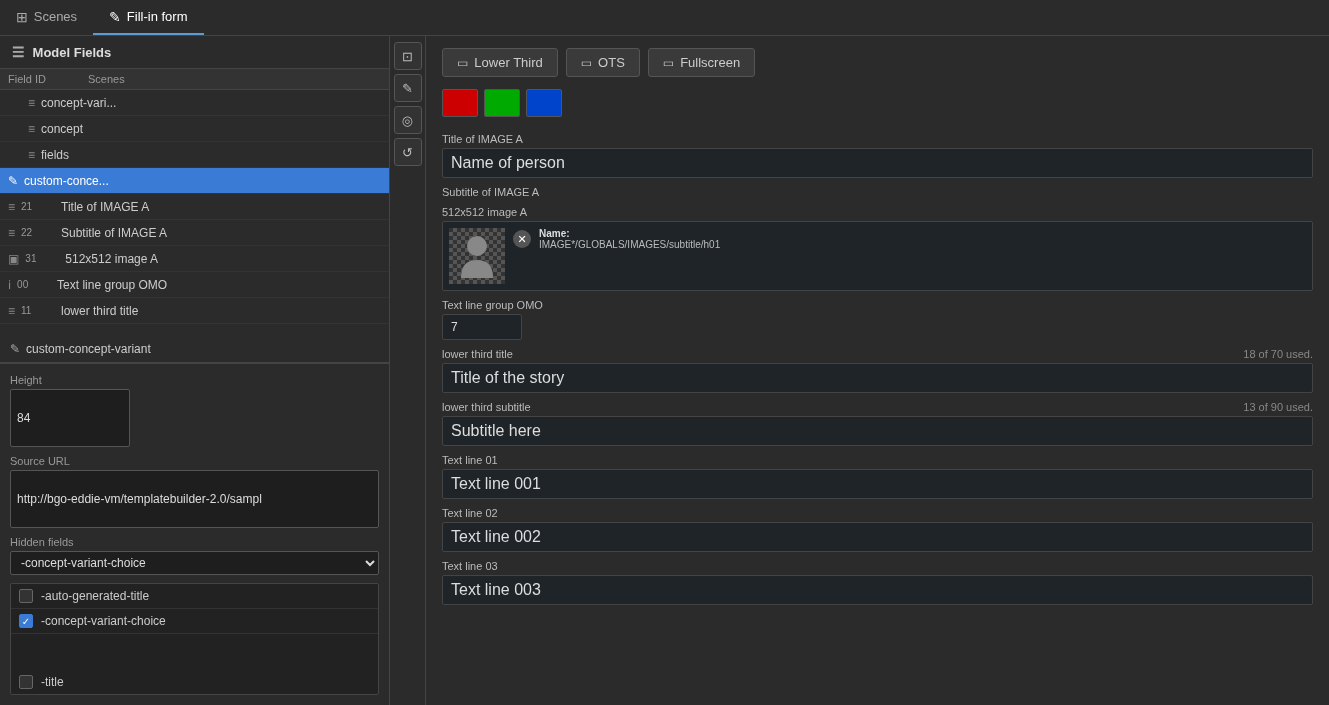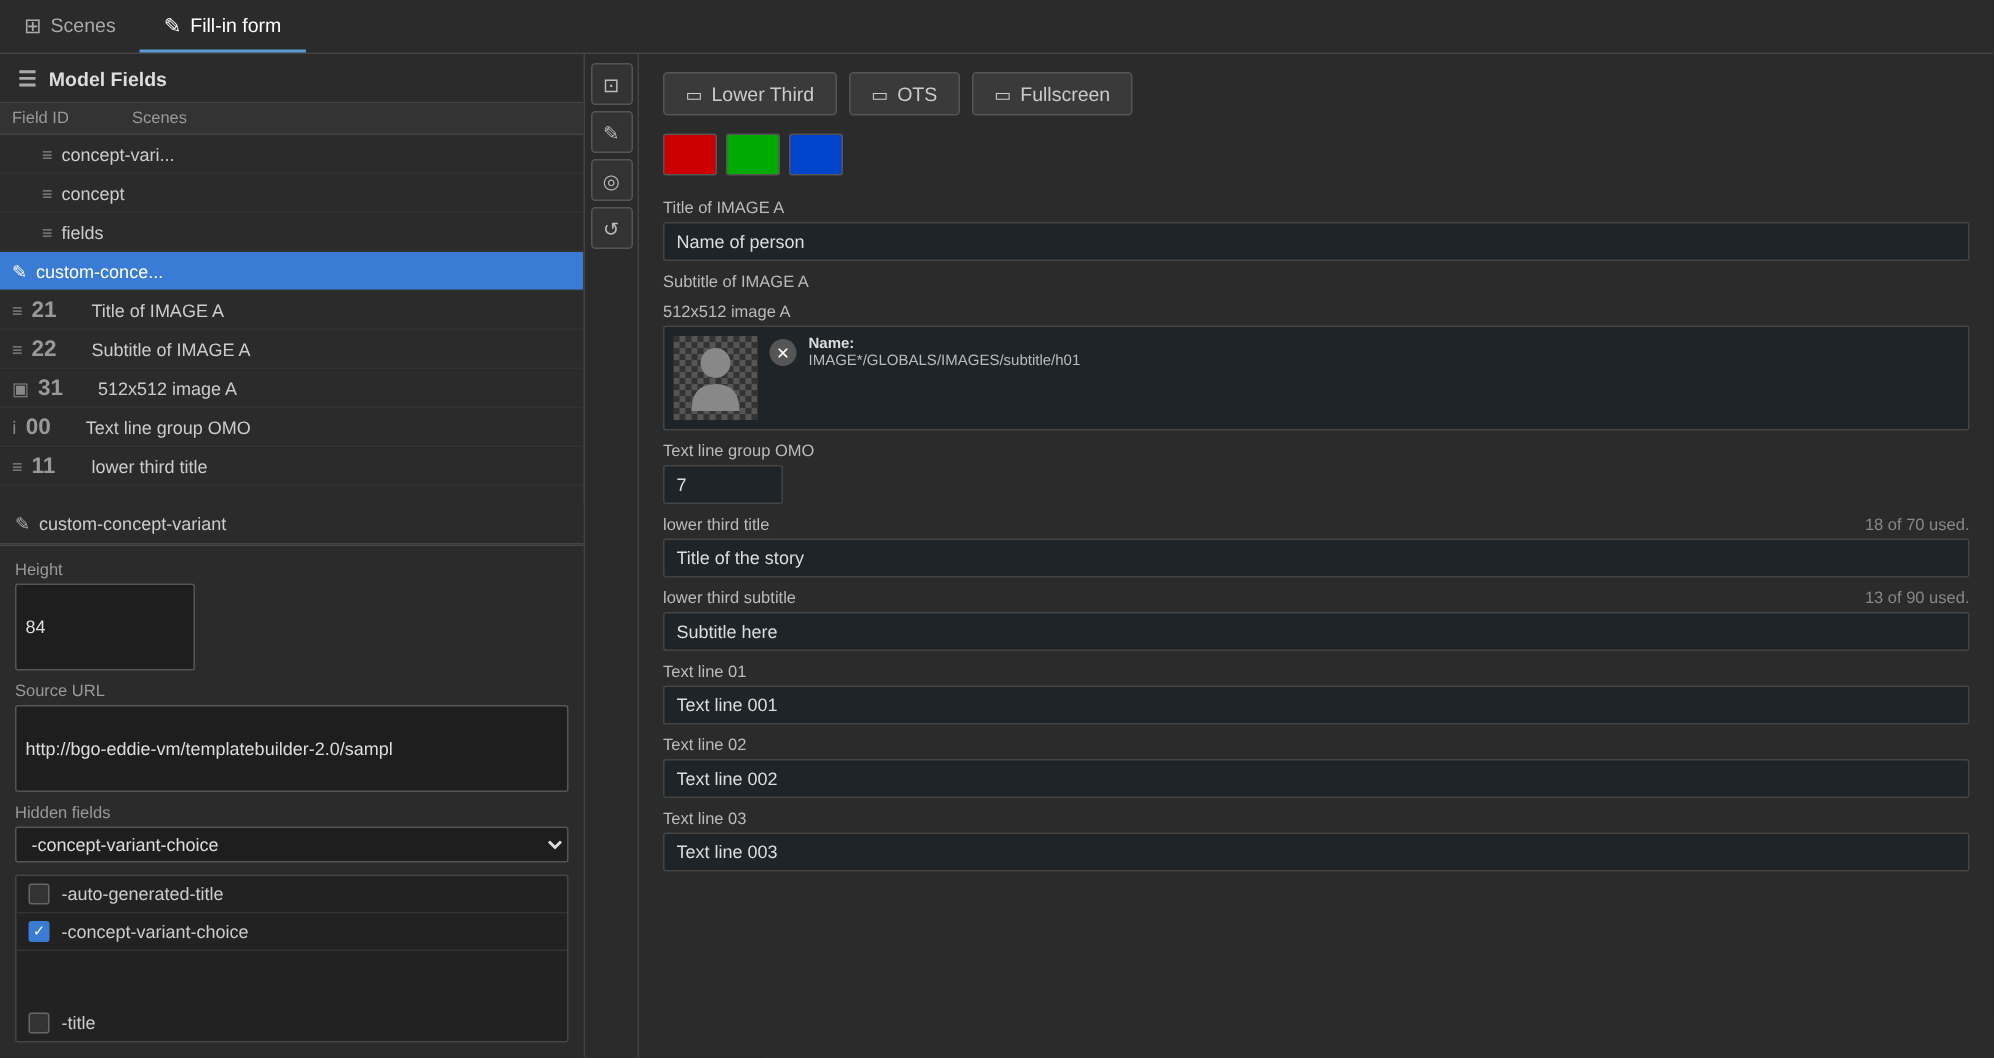--- a/index.html
+++ b/index.html
@@ -103,21 +103,21 @@
     .tree-item.indent { padding-left: 28px; }
 
     .tree-item .item-icon {
       margin-right: 6px;
       font-size: 12px;
       color: #888;
       flex-shrink: 0;
     }
     .tree-item.selected .item-icon { color: #fff; }
 
-    .tree-item .col-id { width: 40px; font-size: 15px; color: #999; font-weight: bold; }
+    .tree-item .col-id { width: 40px; font-size: 10px; color: #999; }
     .tree-item .col-label { flex: 1; }
 
     .custom-concept-row {
       padding: 6px 10px;
       background: #2b2b2b;
       border-bottom: 1px solid #444;
       font-size: 12px;
       color: #ccc;
       display: flex;
       align-items: center;
@@ -287,21 +287,21 @@
     .form-label .char-count {
       color: #888;
       font-size: 11px;
     }
     .form-input {
       width: 100%;
       background: #1e2428;
       border: 1px solid #444;
       color: #ddd;
       padding: 5px 8px;
-      font-size: 12px;
+      font-size: 16px;
       border-radius: 2px;
       outline: none;
     }
 
     .form-input-small {
       width: 80px;
       background: #1e2428;
       border: 1px solid #444;
       color: #ddd;
       padding: 5px 8px;

